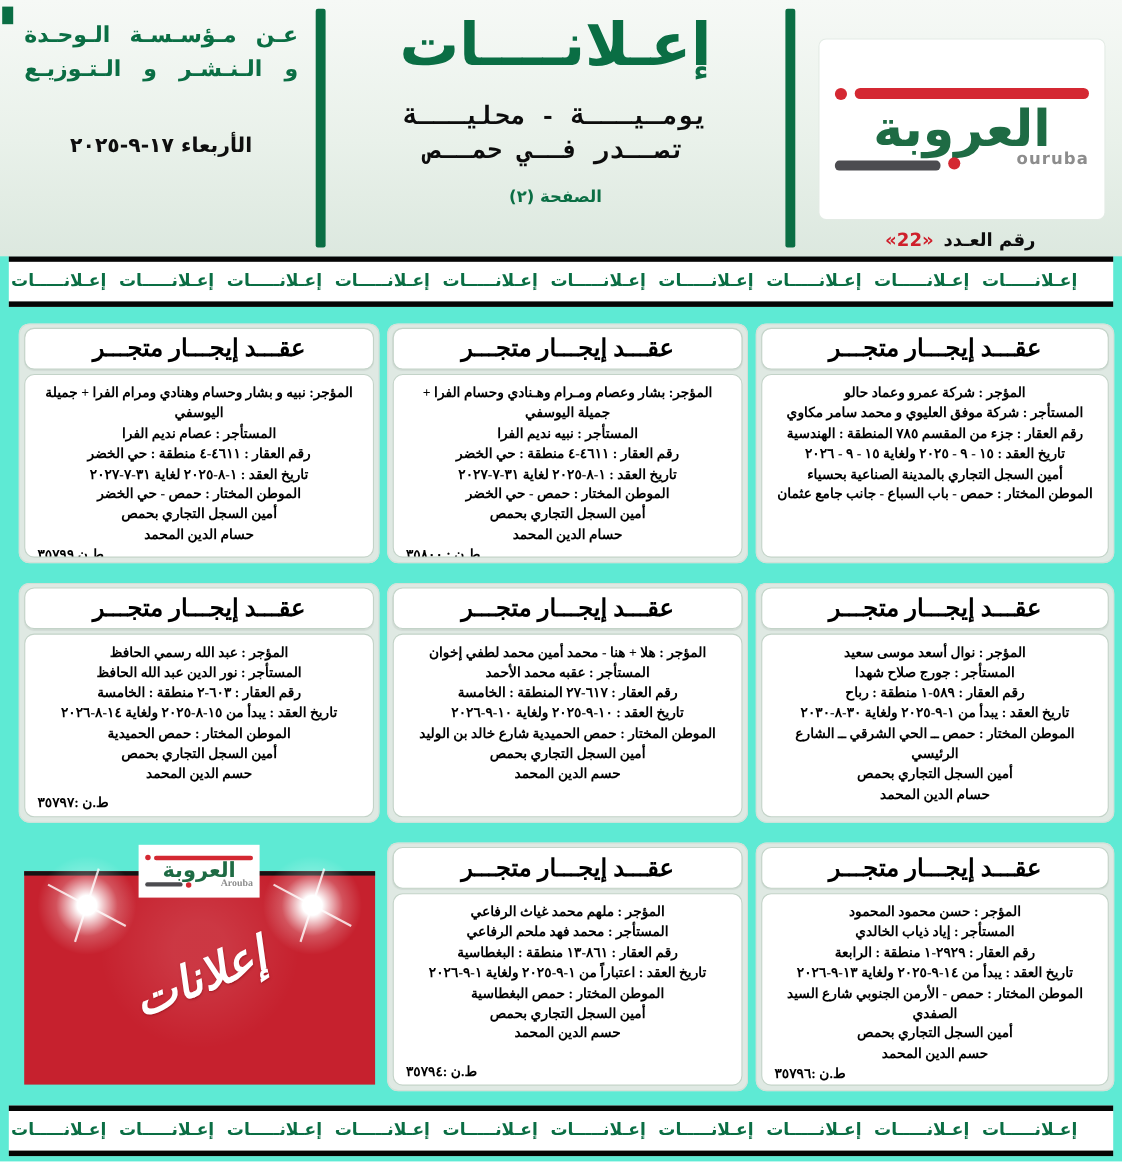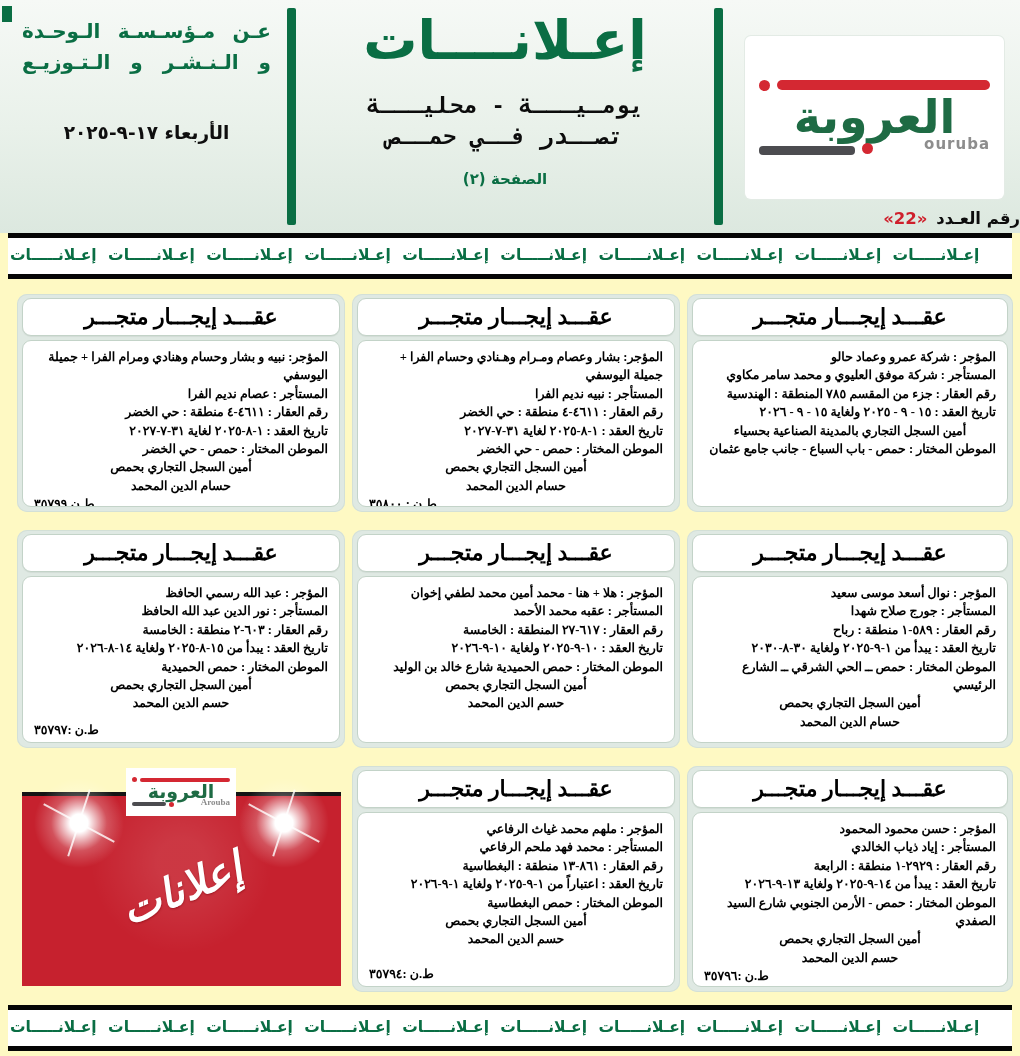--- a/index.html
+++ b/index.html
@@ -2,21 +2,21 @@
 <html lang="ar"><head>
 <meta charset="utf-8">
 <style>
   * { box-sizing: border-box; margin: 0; padding: 0; }
   html,body { background:#ffffff; }
   body {
     width:1020px; height:1056px;
     font-family:"DejaVu Sans", sans-serif;
     position:relative; overflow:hidden;
   }
-  .page { width:1020px; height:1056px; position:relative; background:#fef9c3; }
+  .page { width:1020px; height:1056px; position:relative; background:#5eead4; }
 
   
   .masthead {
     height:233px; display:flex; flex-direction:row;
     background:linear-gradient(180deg,#f6f9f6 0%, #e9f1ea 55%, #dcе8df 100%);
     background:linear-gradient(180deg,#f6f9f6 0%, #e9f1ea 55%, #dce8df 100%);
     position:relative;
   }
   .corner-mark { position:absolute; left:2px; top:6px; width:10px; height:16px; background:#0a6e44; }
   .mh-left { width:287px; padding:16px 16px 0 22px; direction:rtl; }
@@ -45,21 +45,21 @@
   .dot { width:11px; height:11px; border-radius:50%; background:#d42832; display:inline-block; flex:none; }
   .rbar { flex:1; height:10px; background:#d42832; border-radius:5px; }
   .bl-word {
     color:#1e6b44; font-weight:bold; font-size:46px; line-height:1.05;
     text-align:center; margin-top:2px; direction:rtl;
   }
   .bl-foot { display:flex; align-items:flex-start; gap:7px; margin-top:2px; }
   .dbar { width:96px; height:9px; background:#4c4c50; border-radius:4px; margin-top:3px; }
   .bl-latin { margin-left:auto; color:#8d8d8d; font-size:15px; font-weight:bold; letter-spacing:1px; margin-top:-8px; }
   .issue-line {
-    position:absolute; bottom:5px; left:0; right:0; 
+    position:absolute; bottom:5px; left:0; right:0; text-align:center;
     font-weight:bold; font-size:16.5px; color:#0d0d0d; direction:rtl;
   }
   .issue-num { color:#cf1f2b; padding:0 3px; }
 
   
   .band {
     margin:0 8px; border-top:5px solid #050505; border-bottom:5px solid #050505;
     padding:8px 2px 10px; background:#fff;
   }
   .band-inner {
@@ -87,21 +87,21 @@
     height:38px; flex:none; display:flex; align-items:center; justify-content:center;
     font-weight:bold; font-size:22px; color:#000; margin-bottom:4px;
     letter-spacing:0; box-shadow:0 1px 1px rgba(0,0,0,.06);
   }
   .ad-body {
     background:#fff; border:1px solid #c3d3c8; border-radius:9px; flex:1;
     padding:7px 11px 3px; overflow:hidden;
     display:flex; flex-direction:column;
     font-size:12.5px; font-weight:bold; color:#000; line-height:1.47;
   }
-  .ln { text-align:right; }
+  .ln { text-align:center; }
   .ln.center { text-align:center; }
   .ln.tn { text-align:left; margin-top:auto; }
 
   
   .promo { position:relative; direction:ltr; }
   .promo-red {
     position:absolute; left:5px; right:4px; top:26px; bottom:6px;
     background:
       radial-gradient(circle at 50% 35%, rgba(255,255,255,.10) 0 12%, rgba(255,255,255,0) 45%),
       #c6212e;

